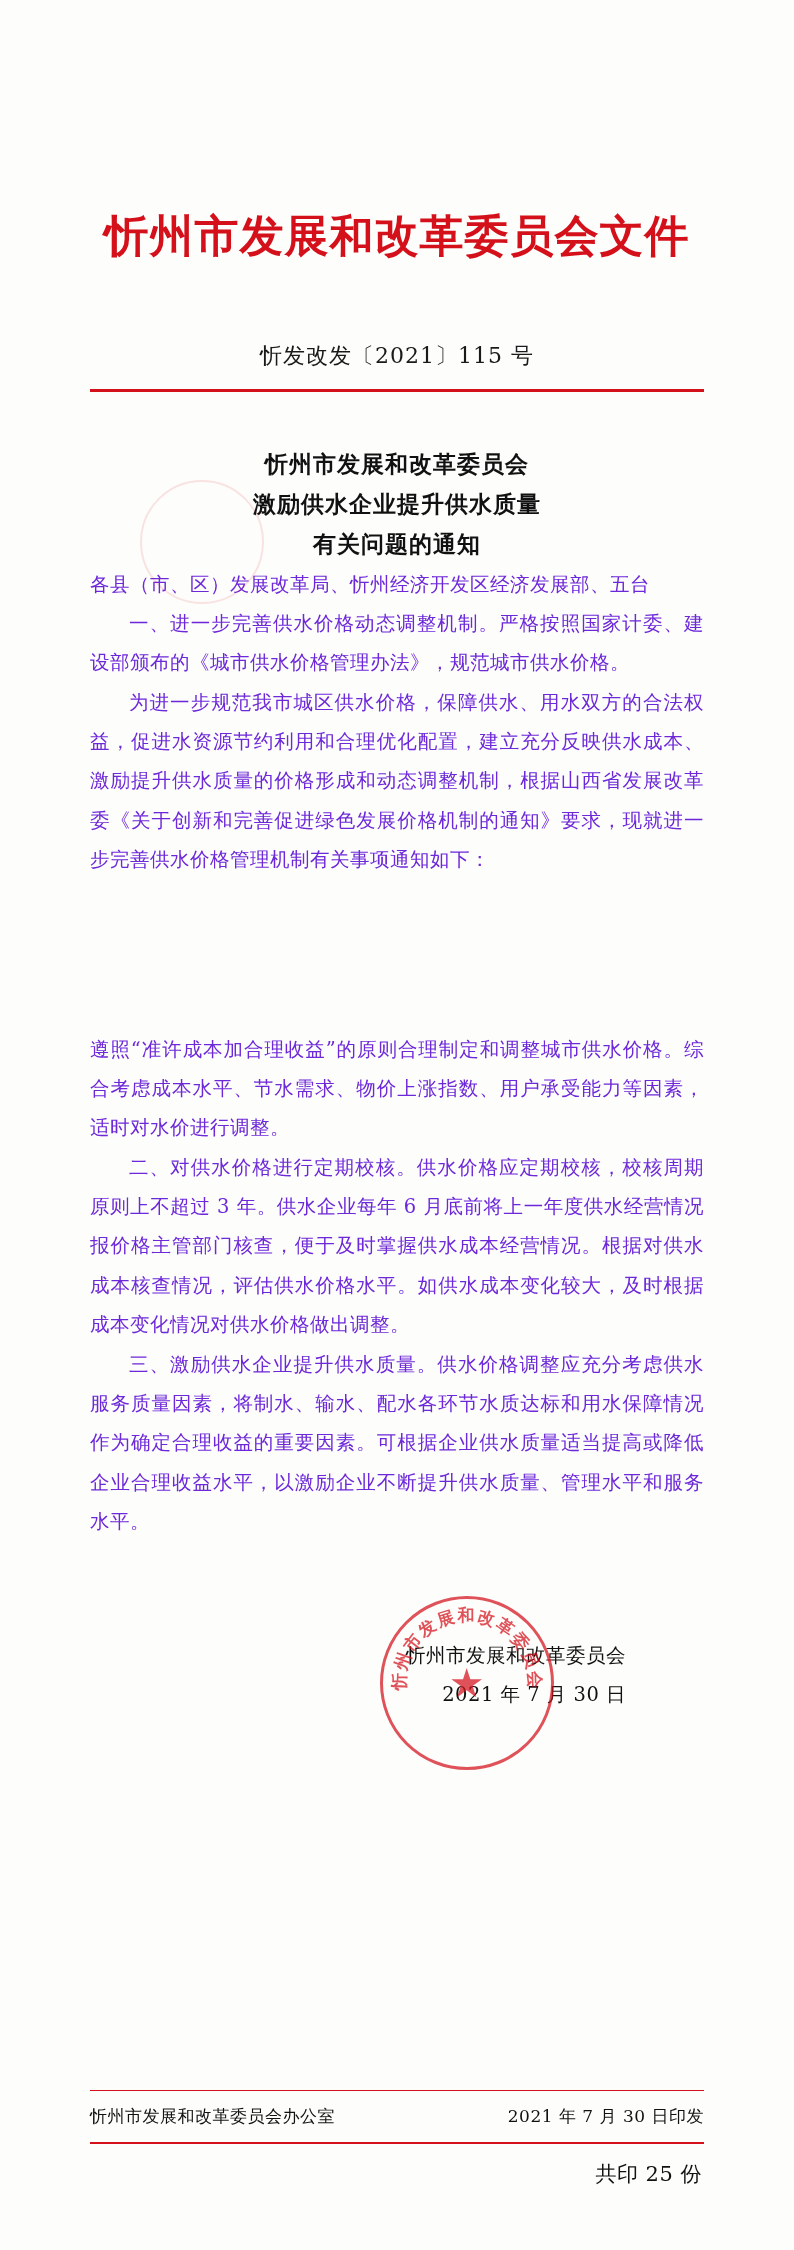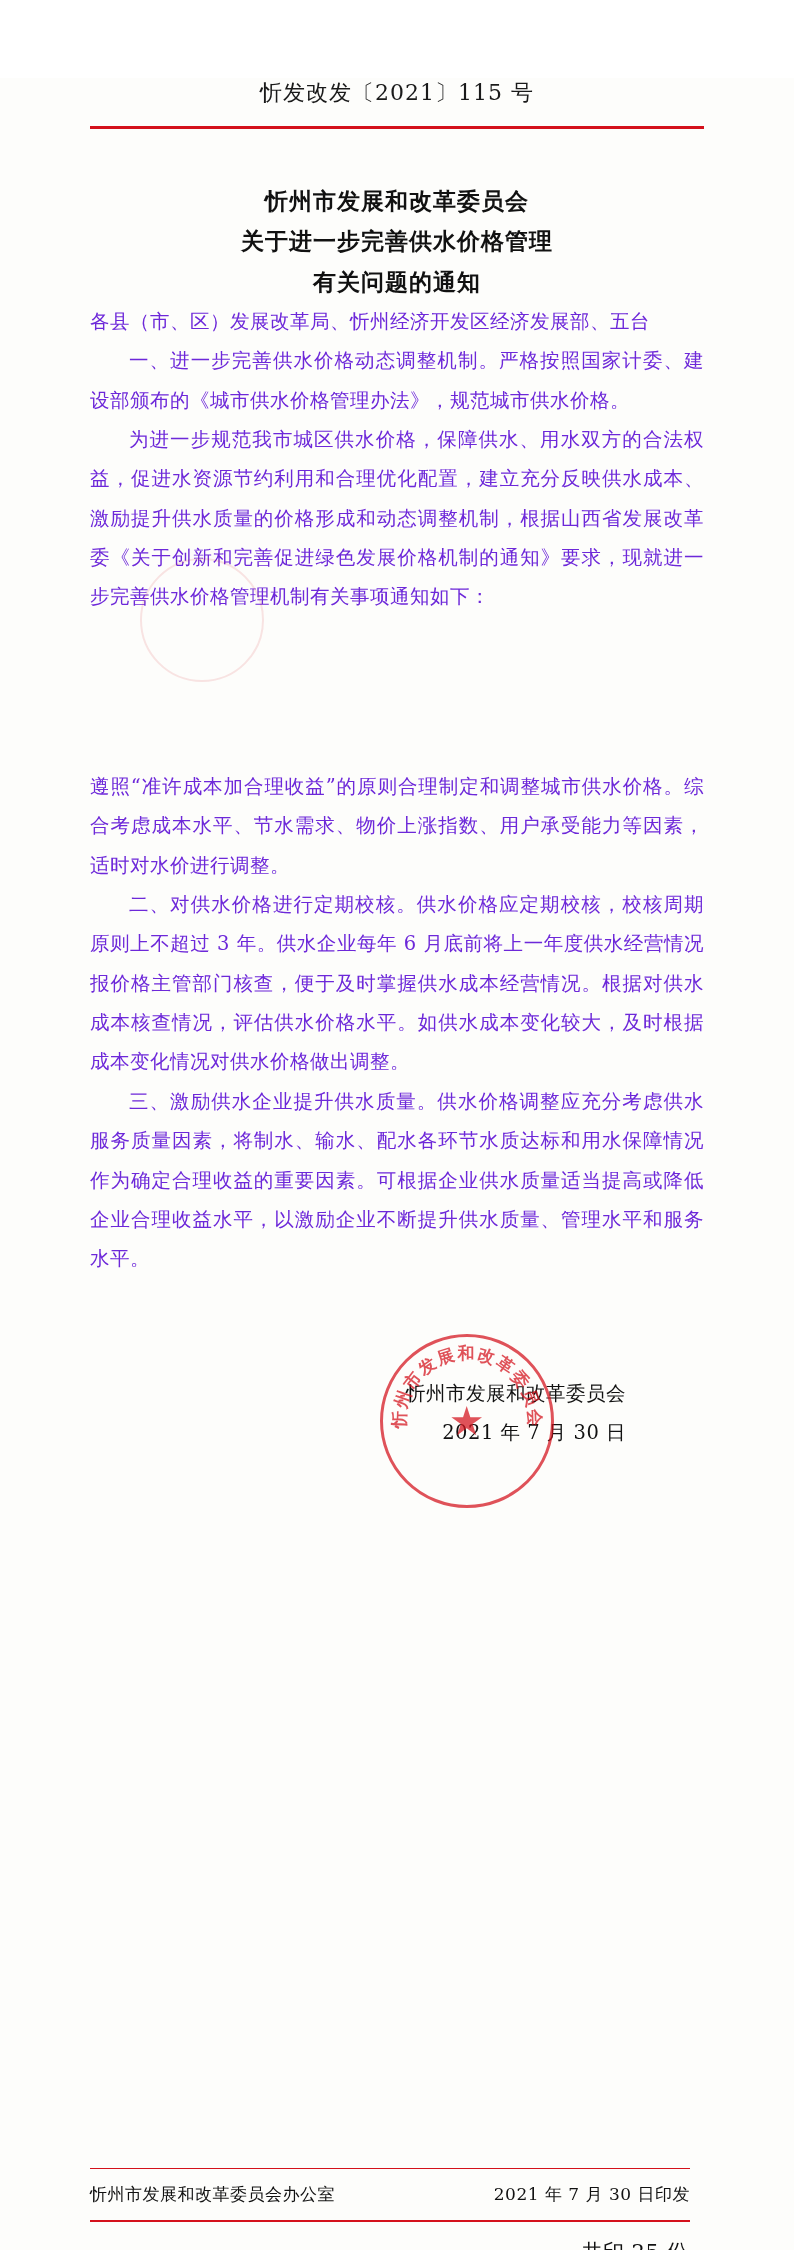--- a/index.html
+++ b/index.html
@@ -130,21 +130,21 @@
     height: 120px;
     border: 2px solid rgba(212,17,27,0.22);
     border-radius: 50%;
     opacity: 0.5;
     pointer-events: none;
   }
   
   .footer {
     position: absolute;
     left: 90px;
-    right: 104px;
+    right: 90px;
     bottom: 62px;
   }
   .footer .rule {
     height: 1.6px;
     background: #d4111b;
     width: 100%;
   }
   .footer-row {
     display: flex;
     justify-content: space-between;
@@ -168,28 +168,31 @@
     padding-right: 2px;
   }
 </style>
 </head>
 <body>
 
 <div class="page">
 
   <div class="watermark"></div>
 
+  <div class="doc-header">
+    <div class="org-title">忻州市发展和改革委员会文件</div>
+  </div>
 
   <div class="doc-number">忻发改发〔2021〕115 号</div>
 
   <div class="red-rule"></div>
 
   <div class="subject">
     <div>忻州市发展和改革委员会</div>
-    <div>关于进一步完善供水价格管理</div>
+    <div>激励供水企业提升供水质量</div>
     <div>有关问题的通知</div>
   </div>
 
   <div class="body-text">
     <p>各县（市、区）发展改革局、忻州经济开发区经济发展部、五台</p>
     <p class="indent">一、进一步完善供水价格动态调整机制。严格按照国家计委、建设部颁布的《城市供水价格管理办法》，规范城市供水价格。</p>
     <p class="indent">为进一步规范我市城区供水价格，保障供水、用水双方的合法权益，促进水资源节约利用和合理优化配置，建立充分反映供水成本、激励提升供水质量的价格形成和动态调整机制，根据山西省发展改革委《关于创新和完善促进绿色发展价格机制的通知》要求，现就进一步完善供水价格管理机制有关事项通知如下：</p>
     <div class="gap-block"></div>
     <p>遵照“准许成本加合理收益”的原则合理制定和调整城市供水价格。综合考虑成本水平、节水需求、物价上涨指数、用户承受能力等因素，适时对水价进行调整。</p>
     <p class="indent">二、对供水价格进行定期校核。供水价格应定期校核，校核周期原则上不超过 3 年。供水企业每年 6 月底前将上一年度供水经营情况报价格主管部门核查，便于及时掌握供水成本经营情况。根据对供水成本核查情况，评估供水价格水平。如供水成本变化较大，及时根据成本变化情况对供水价格做出调整。</p>

